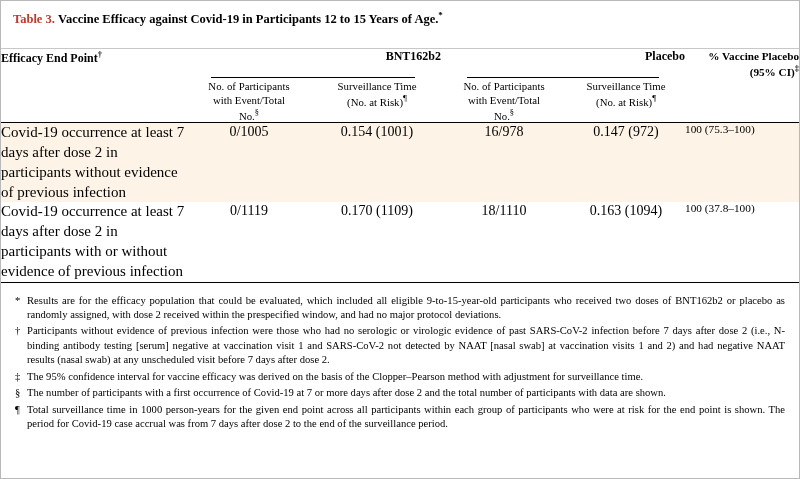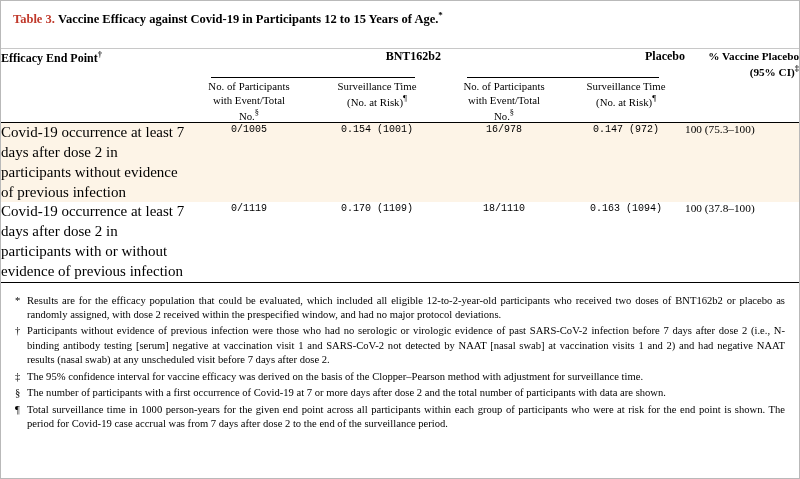--- a/index.html
+++ b/index.html
@@ -95,23 +95,22 @@
     background: #ffffff;
   }
   .cell-endpoint {
     padding: 7px 6px 8px 14px;
     line-height: 1.32;
     font-size: 15px;
   }
   .cell-num {
     text-align: center;
     padding: 7px 4px 8px 4px;
-    font-size: 10px;
+    font-size: 14px;
     line-height: 1.32;
-    font-family: Liberation Mono, monospace;
   }
   .cell-eff {
     text-align: left;
     padding: 7px 8px 8px 4px;
     font-size: 11.3px;
   }
   sup.mark {
     font-size: 8.5px;
     vertical-align: super;
   }
@@ -218,21 +217,21 @@
         <td class="cell-eff">100 (37.8–100)</td>
       </tr>
     </tbody>
   </table>
 
   <div class="spacer-top"></div>
 
   <div class="footnotes">
     <div class="fn">
       <div class="fn-mark">*</div>
-      <div class="fn-text">Results are for the efficacy population that could be evaluated, which included all eligible 12-to-2-year-old participants who received two doses of BNT162b2 or placebo as randomly assigned, with dose 2 received within the prespecified window, and had no major protocol deviations.</div>
+      <div class="fn-text">Results are for the efficacy population that could be evaluated, which included all eligible 9-to-15-year-old participants who received two doses of BNT162b2 or placebo as randomly assigned, with dose 2 received within the prespecified window, and had no major protocol deviations.</div>
     </div>
     <div class="fn">
       <div class="fn-mark">†</div>
       <div class="fn-text">Participants without evidence of previous infection were those who had no serologic or virologic evidence of past SARS-CoV-2 infection before 7 days after dose 2 (i.e., N-binding antibody testing [serum] negative at vaccination visit 1 and SARS-CoV-2 not detected by NAAT [nasal swab] at vaccination visits 1 and 2) and had negative NAAT results (nasal swab) at any unscheduled visit before 7 days after dose 2.</div>
     </div>
     <div class="fn">
       <div class="fn-mark">‡</div>
       <div class="fn-text">The 95% confidence interval for vaccine efficacy was derived on the basis of the Clopper–Pearson method with adjustment for surveillance time.</div>
     </div>
     <div class="fn">

